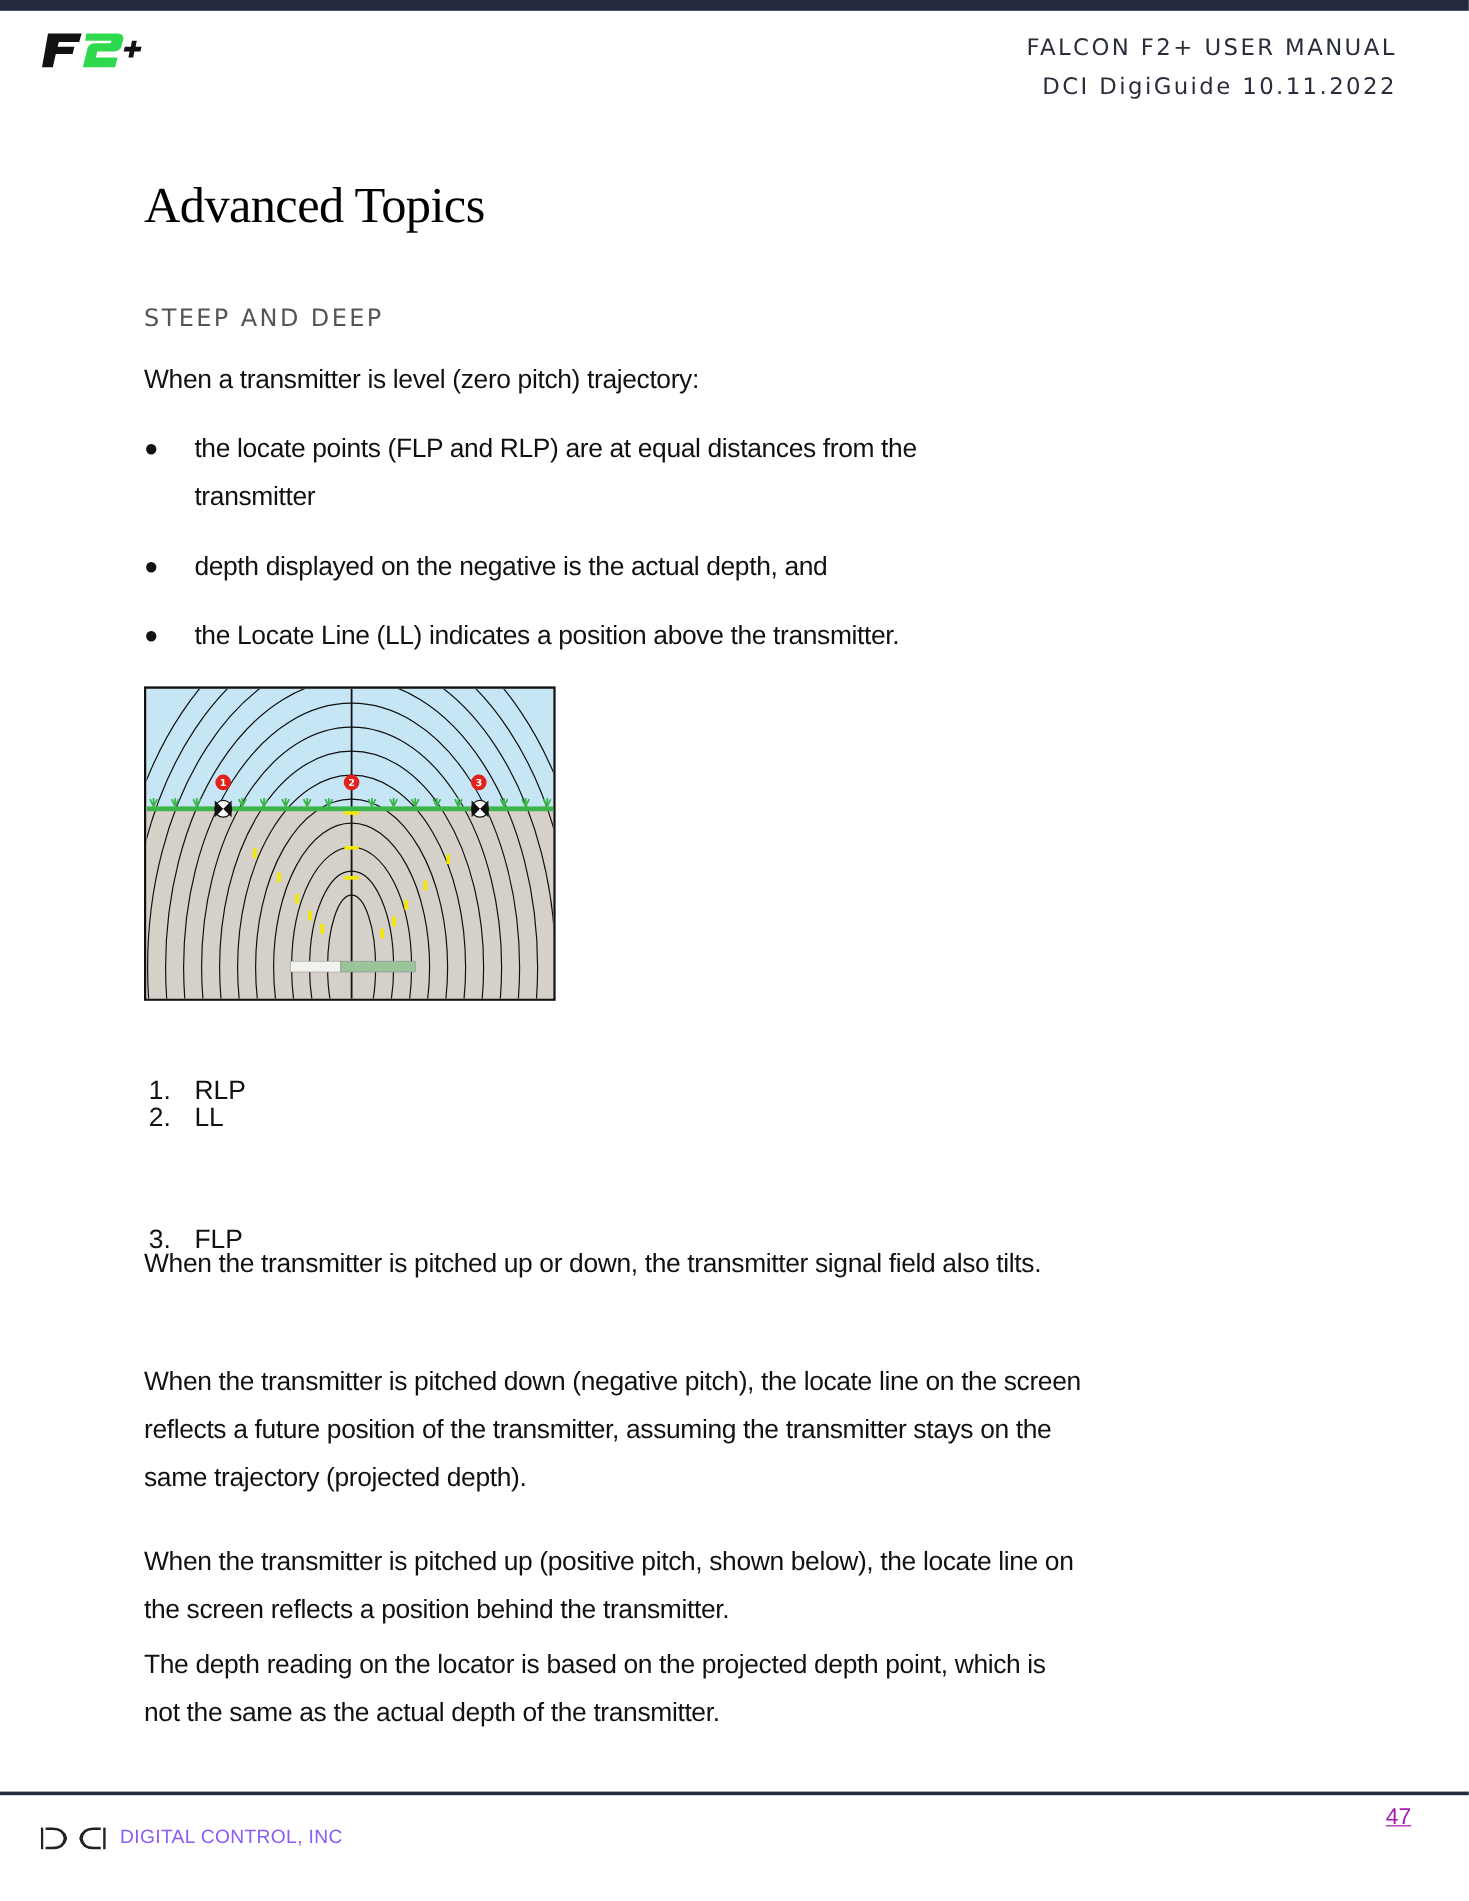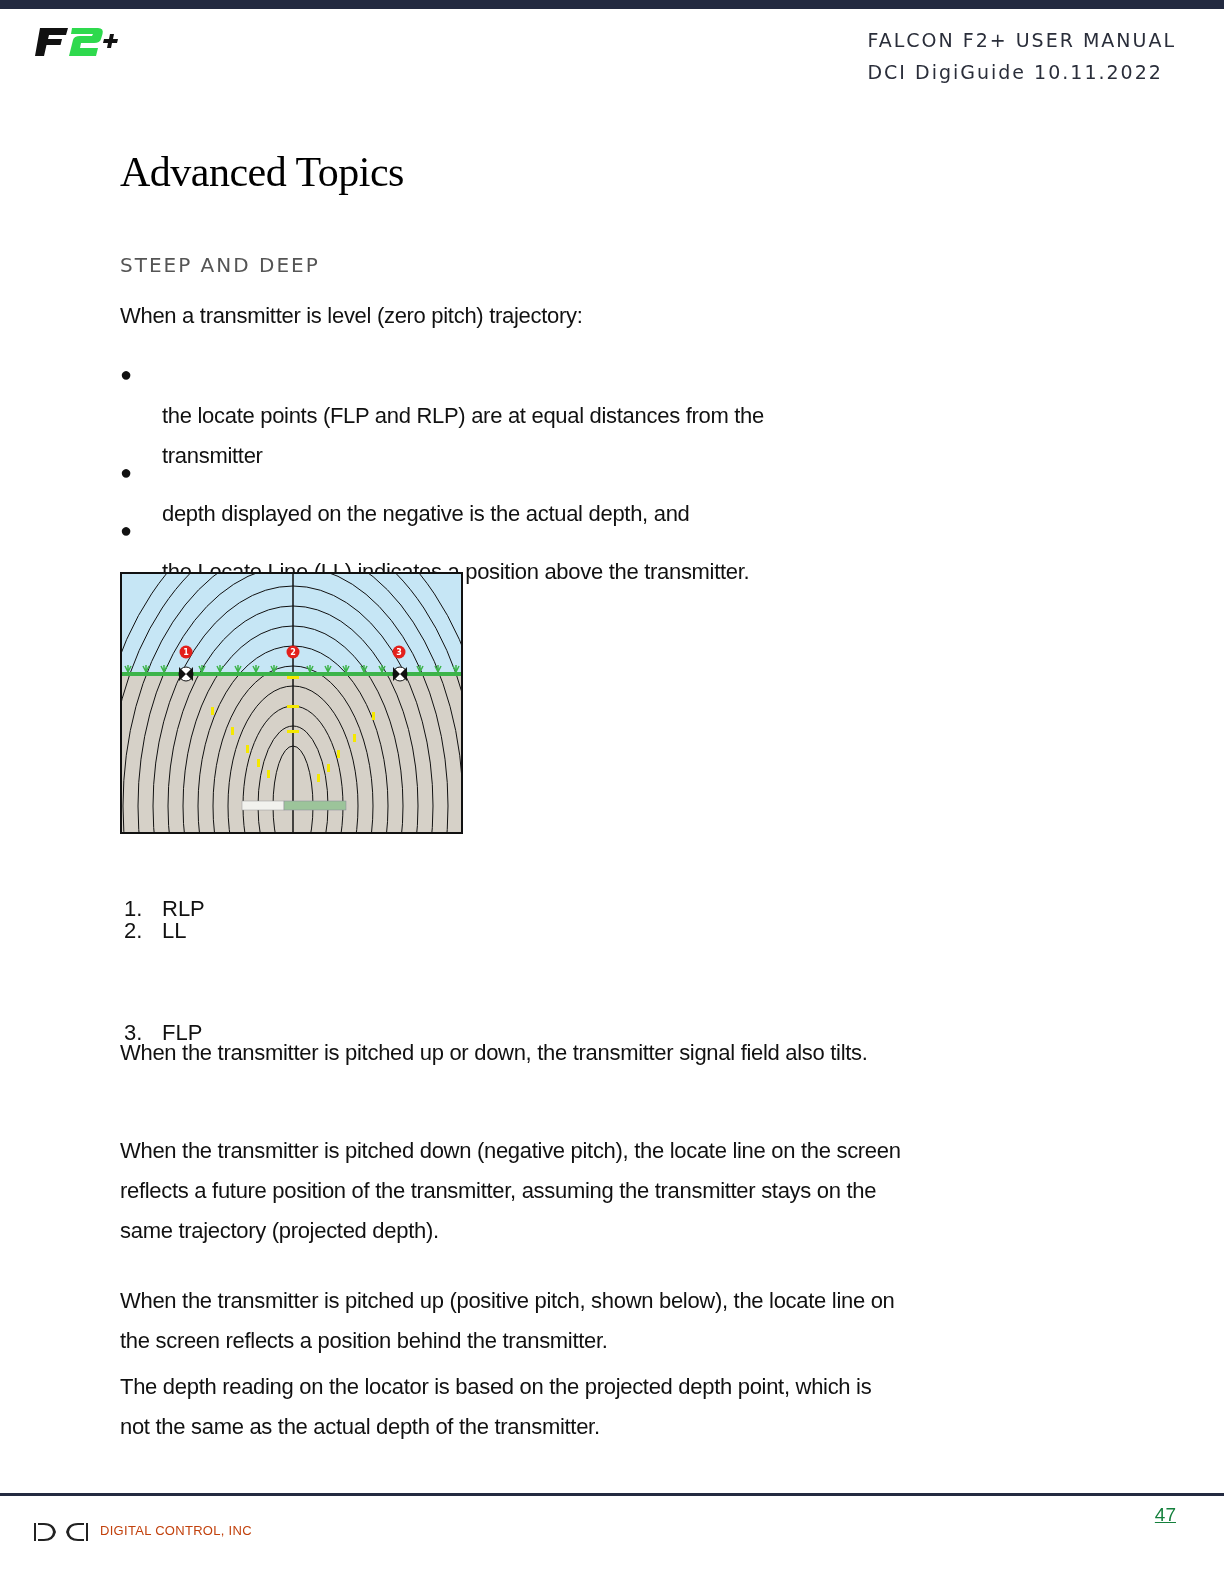--- a/index.html
+++ b/index.html
@@ -1,34 +1,34 @@
 <!DOCTYPE html>
 <html><head>
 <meta charset="utf-8">
 <style>
   html, body { margin: 0; padding: 0; background: #ffffff; }
   body { width: 1224px; height: 1584px; position: relative; overflow: hidden;
          font-family: "Liberation Sans", "DejaVu Sans", sans-serif; color: #111; }
   .topbar { position: absolute; left: 0; top: 0; width: 1224px; height: 9px; background: #232a40; }
   .logo { position: absolute; left: 34px; top: 24px; width: 92px; height: 36px; }
-  .hdr { position: absolute; right: 48px; top: 24px; 
+  .hdr { position: absolute; right: 60px; top: 24px; text-align: right;
          font-family: "DejaVu Sans", sans-serif; font-size: 19px; letter-spacing: 2px; color: #2a2e3a; line-height: 32px; }
   .title { position: absolute; left: 120px; top: 148px; font-size: 42px; color: #000; font-family: Liberation Serif, serif; letter-spacing: -0.5px; }
   .section { position: absolute; left: 120px; top: 253px; font-size: 20px; letter-spacing: 2px; color: #555; font-family: "DejaVu Sans", sans-serif; }
   .p { position: absolute; left: 120px; width: 800px; font-size: 22px; line-height: 40px; color: #111; letter-spacing: -0.3px; }
   .bullet { position: absolute; left: 120px; width: 760px; font-size: 22px; line-height: 40px; }
   .bullet .dot { position: absolute; left: 0; top: 0; font-size: 20px; }
-  .bullet .txt { position: absolute; left: 42px; width: 700px; letter-spacing: -0.3px; margin-top: 42px; }
+  .bullet .txt { position: absolute; left: 42px; width: 700px; letter-spacing: -0.3px; }
   .figure { position: absolute; left: 120px; top: 572px; width: 343px; height: 262px; border: 2px solid #111; box-sizing: border-box; overflow: hidden; }
   .ol { position: absolute; left: 124px; font-size: 22px; }
   .ol .num { display: inline-block; width: 38px; }
   .footline { position: absolute; left: 0; top: 1493px; width: 1224px; height: 3px; background: #232a40; }
   .footlogo { position: absolute; left: 34px; top: 1522px; width: 56px; height: 20px; }
-  .footco { position: absolute; left: 100px; top: 1523px; font-size: 13px; color: #c2410c; letter-spacing: 0.3px; }
-  .pagenum { position: absolute; right: 48px; top: 1504px; font-size: 19px; color: #15803d; text-decoration: underline; }
+  .footco { position: absolute; left: 100px; top: 1523px; font-size: 16px; color: #8b5cf6; letter-spacing: 0.3px; }
+  .pagenum { position: absolute; right: 48px; top: 1504px; font-size: 19px; color: #a21caf; text-decoration: underline; }
 </style>
 </head>
 <body>
 
 <div class="topbar"></div>
 
 <svg class="logo" viewBox="0 0 92 36">
   <path d="M6 4 H34 L32 11 H15 L14 15 H28 L26.5 21 H12.5 L10 32 H1 Z" fill="#111"></path>
   <path d="M38 4 H64 Q70 4 68.5 10 L67 15 Q66 19 60 19 H47 L46 24 H64 L62 32 H35 L39 16 Q40 12 46 12 H58 L59 10 H37 Z" fill="#2ed94d"></path>
   <path d="M76 10 H80 L79 15 H84 L83 19 H78 L77 24 H73 L74 19 H69 L70 15 H75 Z" fill="#111"></path>

